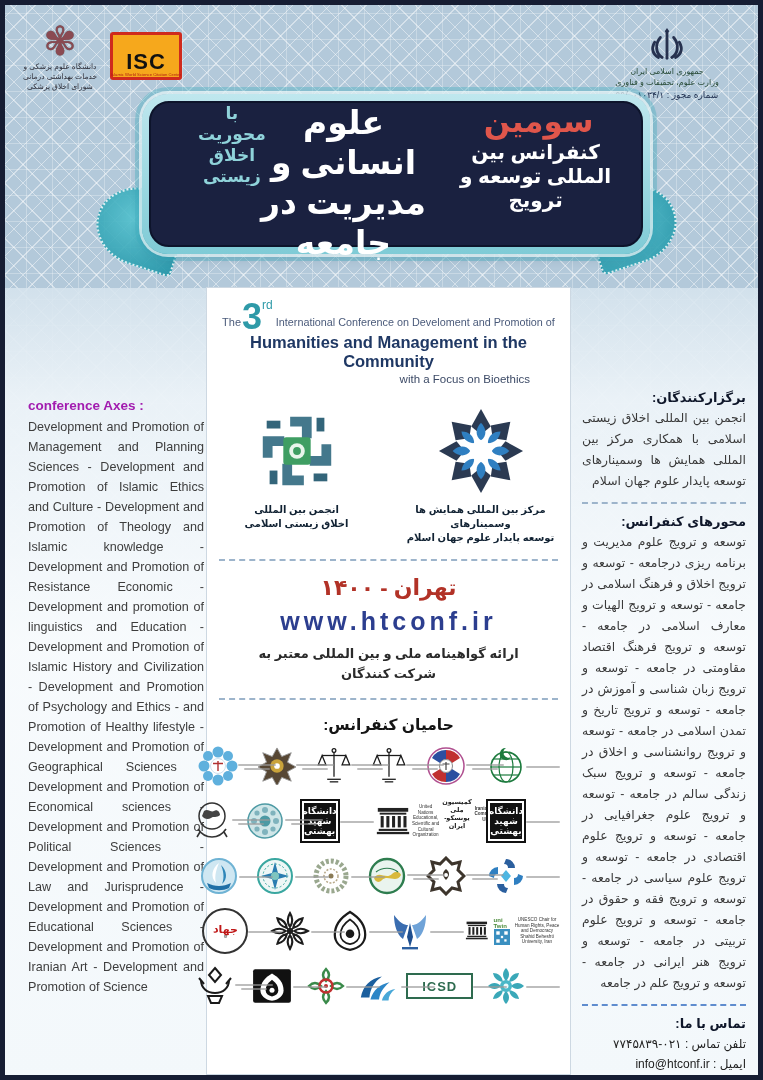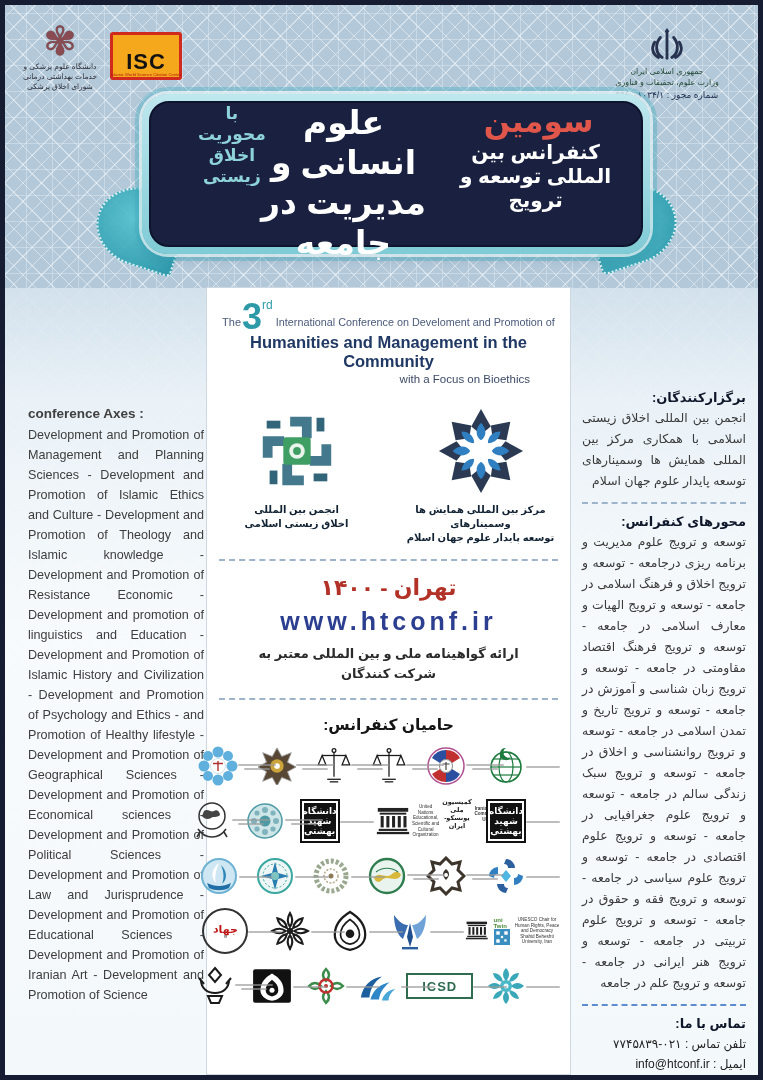--- a/index.html
+++ b/index.html
@@ -72,21 +72,21 @@
   .tinyfa{font-size:6.5px;line-height:8px;color:#222;direction:rtl;text-align:center;font-weight:bold;}
   .icsd-box{border:2px solid #2e6b4f;padding:2px 14px;background:#fff;}
   .icsd-box b{color:#2e6b4f;font-size:13px;letter-spacing:1px;}
   .jahad-circle{width:42px;height:42px;border-radius:50%;border:2px solid #333;display:flex;align-items:center;justify-content:center;flex-direction:column;}
   .jahad-circle b{color:#c01818;font-size:11px;direction:rtl;line-height:10px;}
   .jahad-circle span{font-size:4.5px;color:#444;}
   .sbu{width:36px;height:40px;background:#111;border:2px solid #111;box-shadow:inset 0 0 0 2px #fff;
        color:#fff;font-size:9px;display:flex;align-items:center;justify-content:center;direction:rtl;text-align:center;line-height:10px;font-weight:bold;}
   
   .leftcol{position:absolute;left:28px;top:398px;width:176px;z-index:8;color:#3d3d3d;}
-  .leftcol h3{margin:8px 0 4px;font-size:13.5px;color:#404040;}
+  .leftcol h3{margin:0 0 4px;font-size:13.5px;color:#a21caf;}
   .leftcol p{margin:0;font-size:12.6px;line-height:20px;text-align:justify;}
   .rightcol{position:absolute;left:582px;top:390px;width:164px;z-index:8;direction:rtl;color:#3a3a3a;}
   .rightcol h3{margin:0 0 3px;font-size:13px;color:#0f172a;}
   .rightcol p{margin:0;font-size:12.4px;line-height:21px;text-align:justify;}
   .rdash{border:none;border-top:2px dashed #9db4cb;margin:10px 0;}
   .rdash.blue{border-top-color:#5f8cce;}
   .contact div{font-size:12px;line-height:20px;color:#222;}
   svg{display:block;}
 </style>
 </head>

